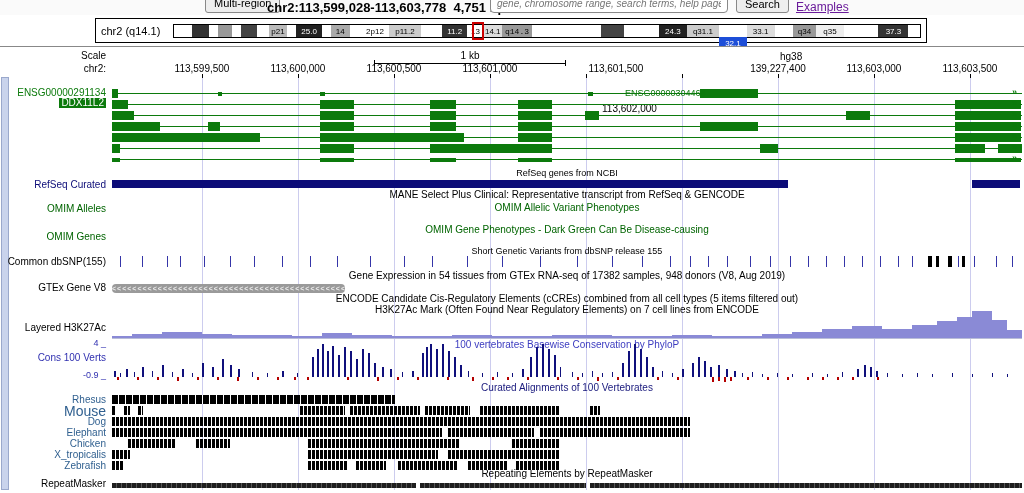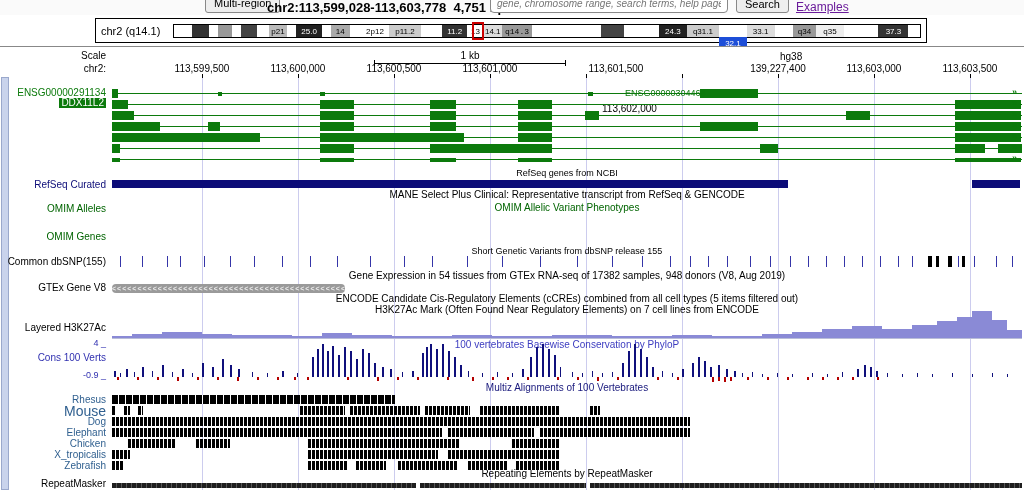--- a/index.html
+++ b/index.html
@@ -142,26 +142,27 @@
       <div style="position: absolute; left: 829px; top: 16px; width: 90px; text-align: center; font-size: 10px;">113,603,000</div>
       <div style="position: absolute; left: 874px; top: 27px; width: 1px; height: 4px; background: rgb(0, 0, 0);"></div>
       <div style="position: absolute; left: 970px; top: 30px; width: 1px; height: 413px; background: rgb(204, 204, 238);"></div>
       <div style="position: absolute; left: 925px; top: 16px; width: 90px; text-align: center; font-size: 10px;">113,603,500</div>
       <div style="position: absolute; left: 970px; top: 27px; width: 1px; height: 4px; background: rgb(0, 0, 0);"></div>
     </div>
 
   <div class="ann small" style="top:121px">RefSeq genes from NCBI</div>
   <div class="ann green" style="top:156px">OMIM Allelic Variant Phenotypes</div>
   <div class="ann" style="top:143px">MANE Select Plus Clinical: Representative transcript from RefSeq &amp; GENCODE</div>
+  <div class="ann green" style="top:178px">OMIM Gene Phenotypes - Dark Green Can Be Disease-causing</div>
   <div class="ann small" style="top:199px">Short Genetic Variants from dbSNP release 155</div>
   <div class="ann" style="top:224px">Gene Expression in 54 tissues from GTEx RNA-seq of 17382 samples, 948 donors (V8, Aug 2019)</div>
   <div class="ann" style="top:247px">ENCODE Candidate Cis-Regulatory Elements (cCREs) combined from all cell types (5 items filtered out)</div>
   <div class="ann" style="top:258px">H3K27Ac Mark (Often Found Near Regulatory Elements) on 7 cell lines from ENCODE</div>
   <div class="ann phylo" style="top:293px">100 vertebrates Basewise Conservation by PhyloP</div>
-  <div class="ann mz" style="top:336px">Multiz Alignments of 100 Vertebrates</div>
+  <div class="ann mz" style="top:336px">Curated Alignments of 100 Vertebrates</div>
   <div class="ann" style="top:422px">Repeating Elements by RepeatMasker</div>
 
   <span class="lbl" style="top:41px;color:#0c7a0c">ENSG00000291134</span>
   <span class="lbl" style="top:51px"><span id="chip">DDX11L2</span></span>
   <span class="lbl navy" style="top:133px">RefSeq Curated</span>
   <span class="lbl green" style="top:157px">OMIM Alleles</span>
   <span class="lbl green" style="top:185px">OMIM Genes</span>
   <span class="lbl" style="top:210px">Common dbSNP(155)</span>
   <span class="lbl" style="top:236px">GTEx Gene V8</span>
   <span class="lbl" style="top:276px">Layered H3K27Ac</span>

